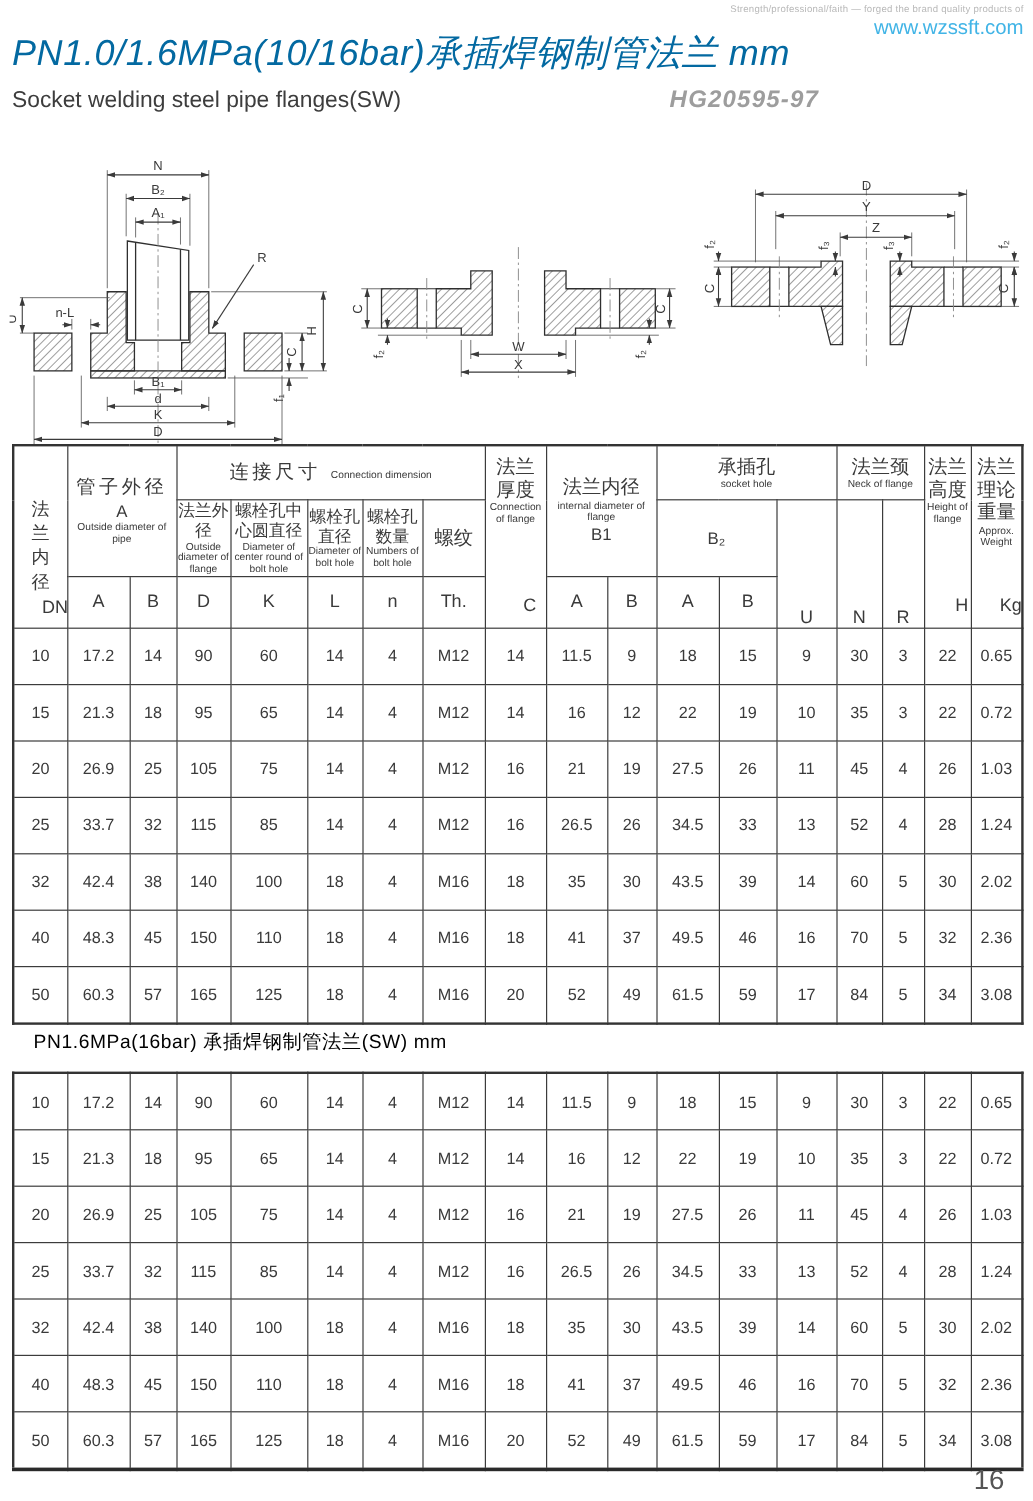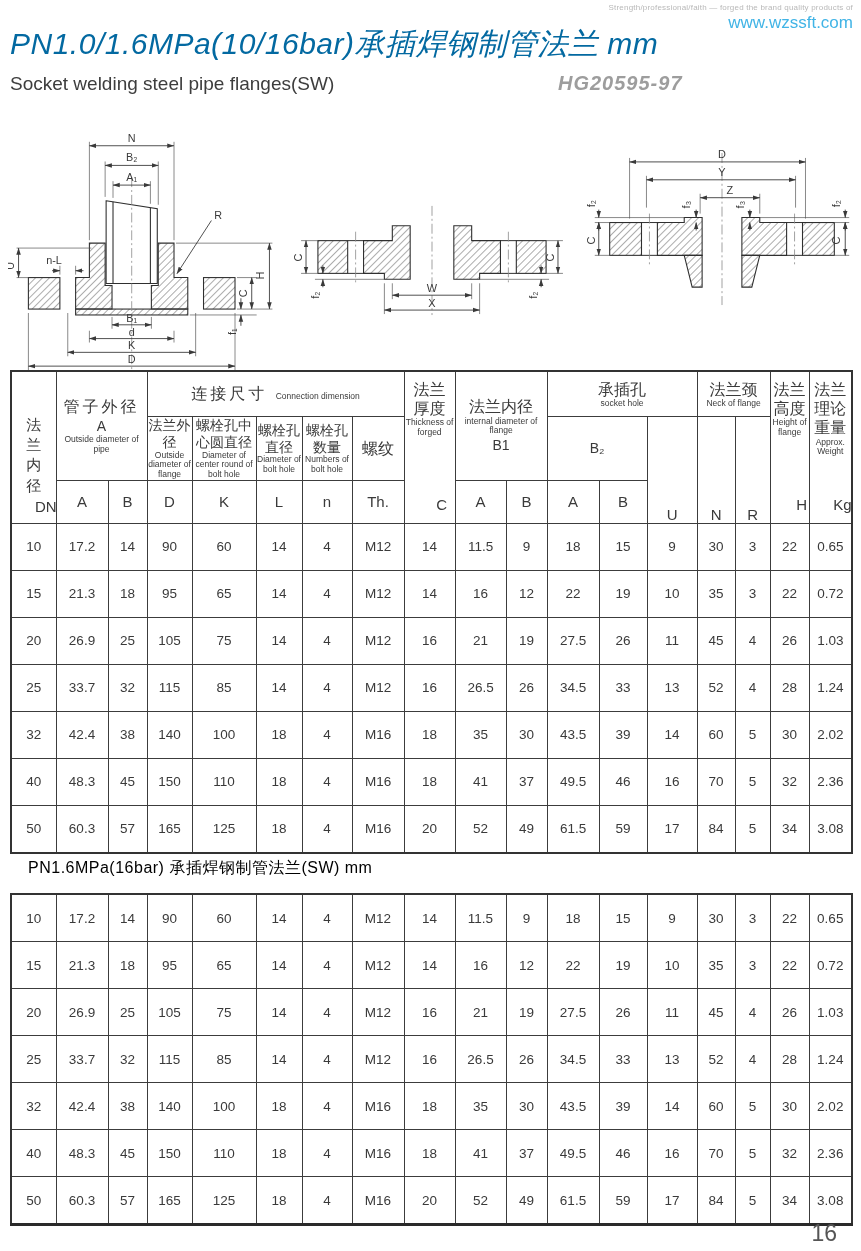--- a/index.html
+++ b/index.html
@@ -292,21 +292,21 @@
         <div class="en">Outside diameter of pipe</div>
       </th>
       <th colspan="5">
         <span class="cn sp">连接尺寸</span>
         <span class="en inl">Connection dimension</span>
       </th>
       <th rowspan="3">
         <div class="vcell">
           <div>
             <div class="cn w34">法兰厚度</div>
-            <div class="en">Thickness of forged</div>
+            <div class="en">Connection of flange</div>
           </div>
           <div class="letter">C</div>
         </div>
       </th>
       <th colspan="2" rowspan="2">
         <div class="cn">法兰内径</div>
         <div class="en">internal diameter of flange</div>
         <div class="sym">B1</div>
       </th>
       <th colspan="3">

